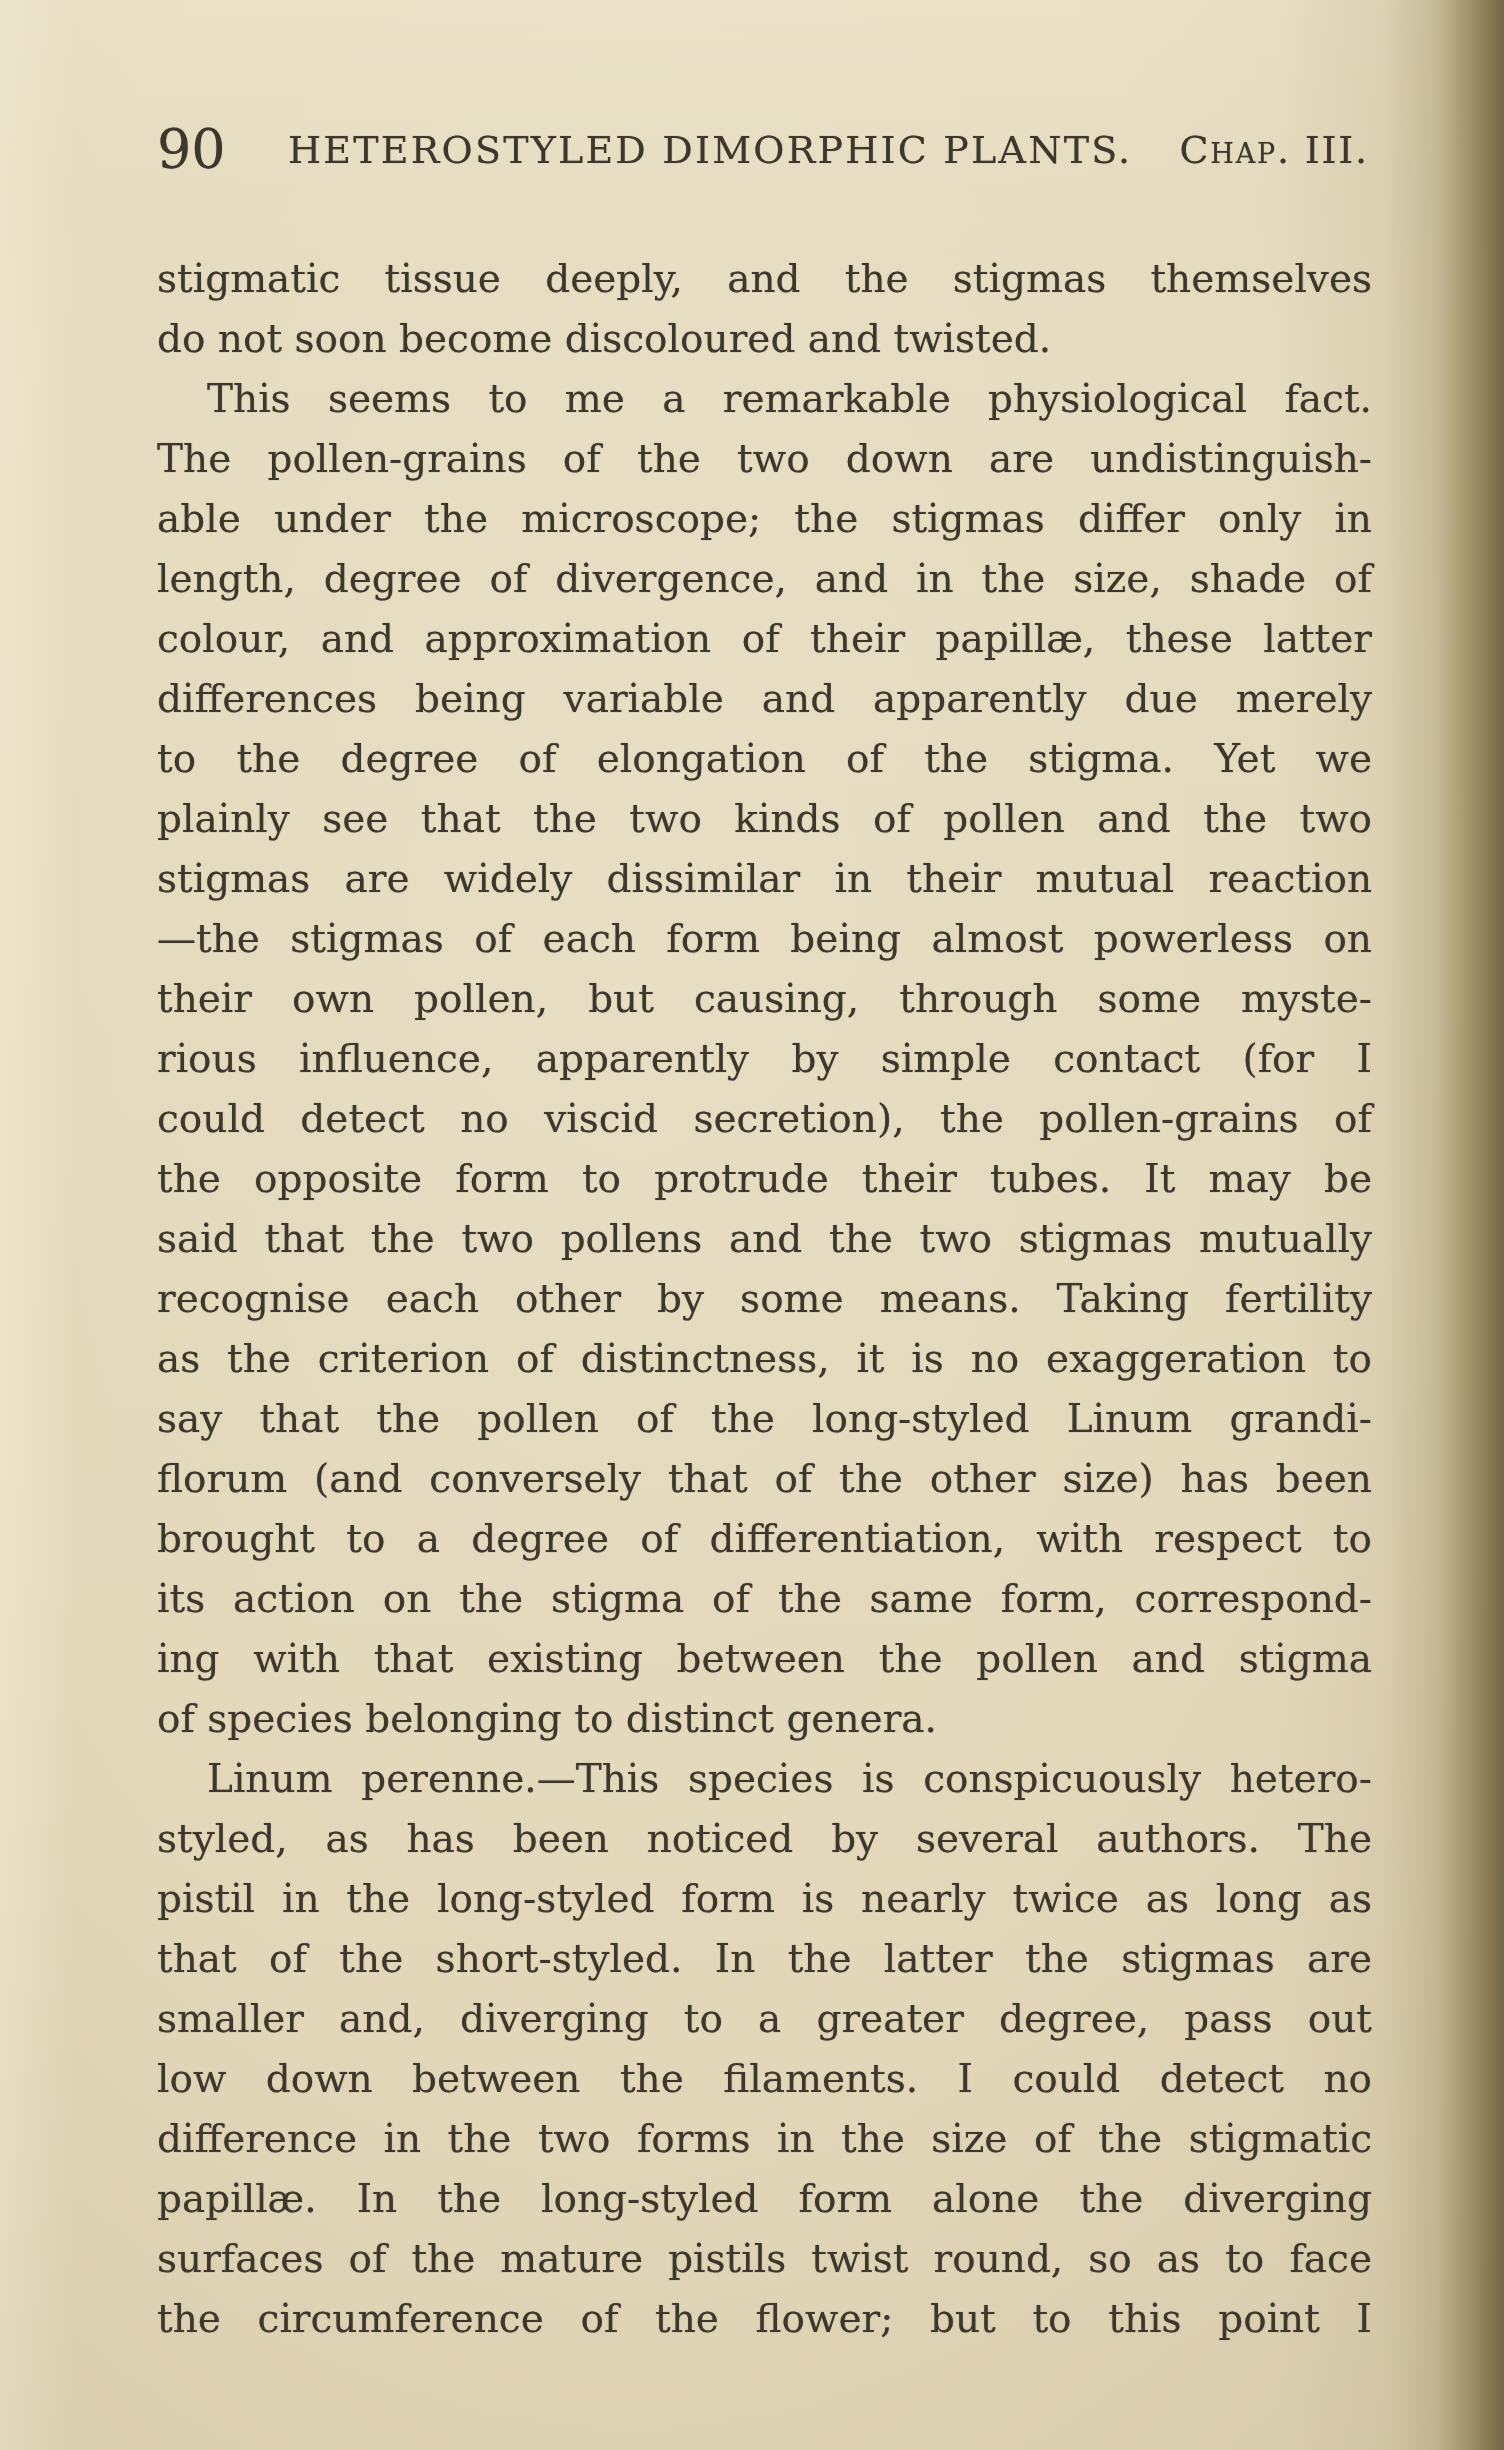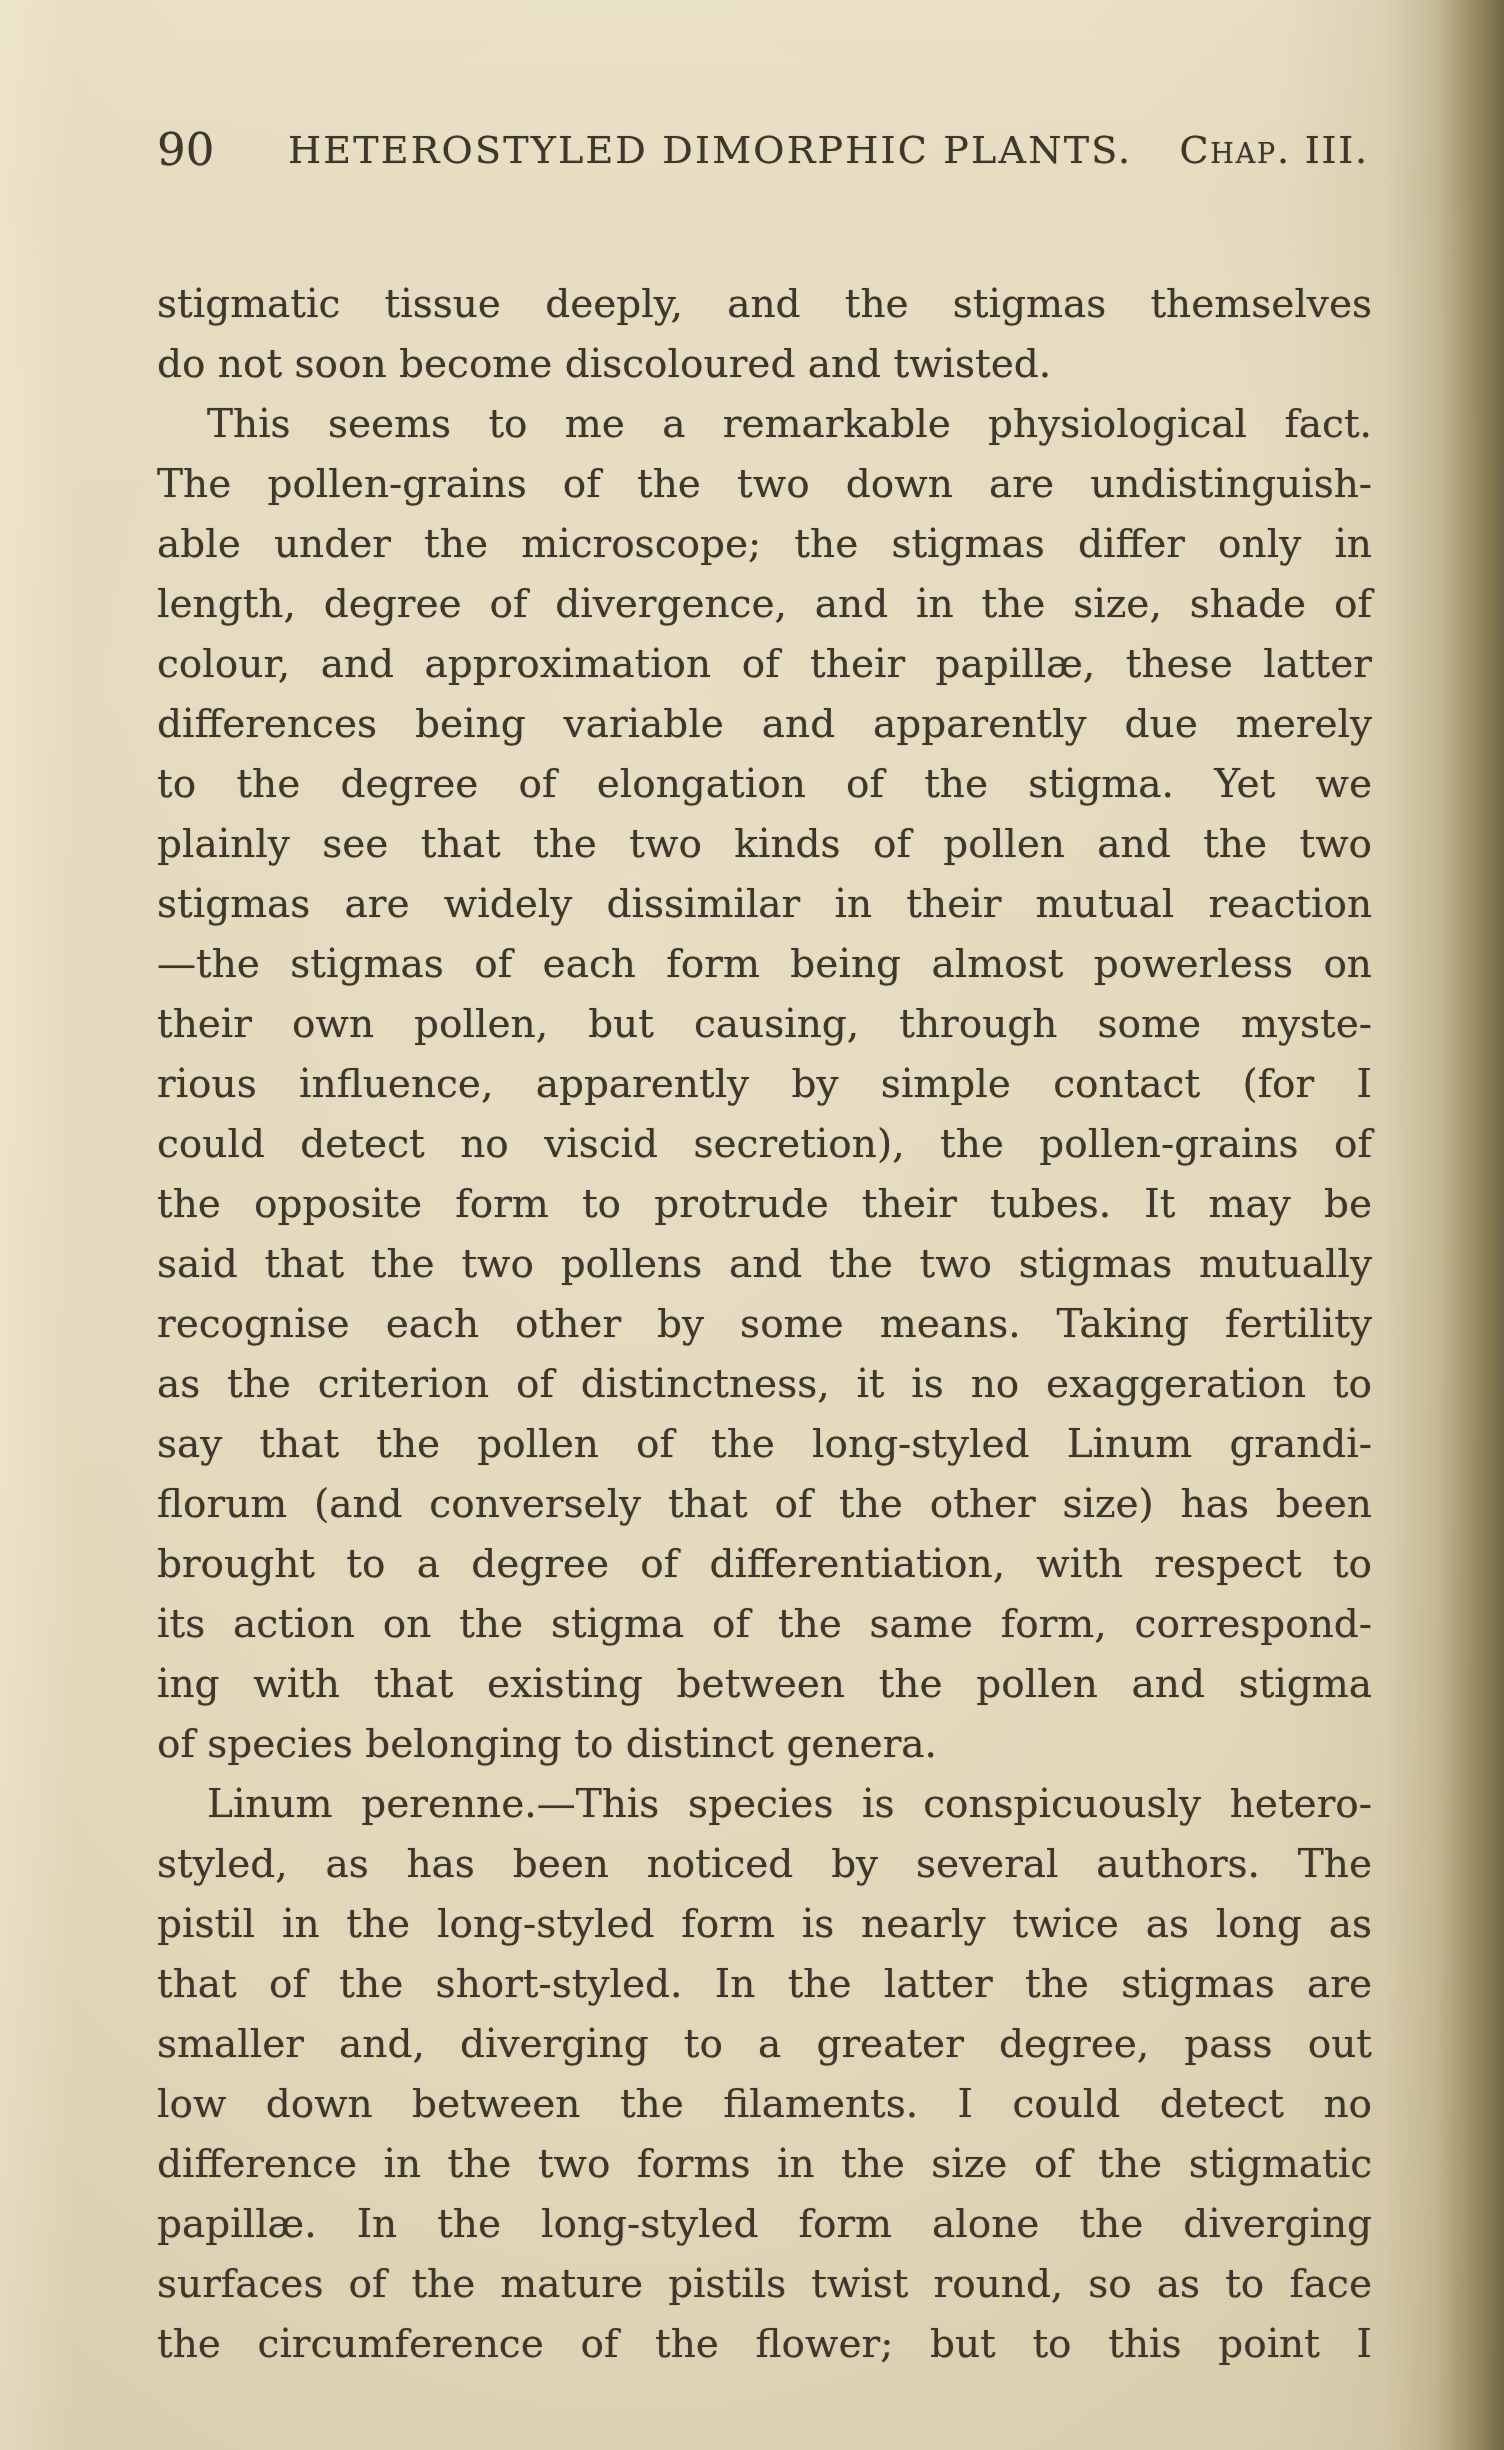--- a/index.html
+++ b/index.html
@@ -26,21 +26,21 @@
     top: 123px;
     left: 0;
     width: 100%;
     height: 54px;
     line-height: 54px;
     text-shadow: 0 0 0.9px rgba(62,55,44,0.55);
   }
   .page-number {
     position: absolute;
     left: 157px;
-    font-size: 45px;
+    font-size: 54px;
   }
   .running-title {
     position: absolute;
     left: 288px;
     font-size: 38px;
     letter-spacing: 2.2px;
     white-space: nowrap;
   }
   .chapter-label {
     position: absolute;
@@ -50,21 +50,20 @@
     letter-spacing: 1.8px;
     white-space: nowrap;
   }
   .body-text {
     position: absolute;
     top: 249px;
     left: 157px;
     width: 1215px;
     font-size: 39px;
     text-shadow: 0 0 1.1px rgba(62,55,44,0.5);
-    margin-top: 25px;
   }
   .line {
     height: 60px;
     line-height: 60px;
     text-align: justify;
     text-align-last: justify;
     white-space: normal;
   }
   .line.align-left {
     text-align: center;

